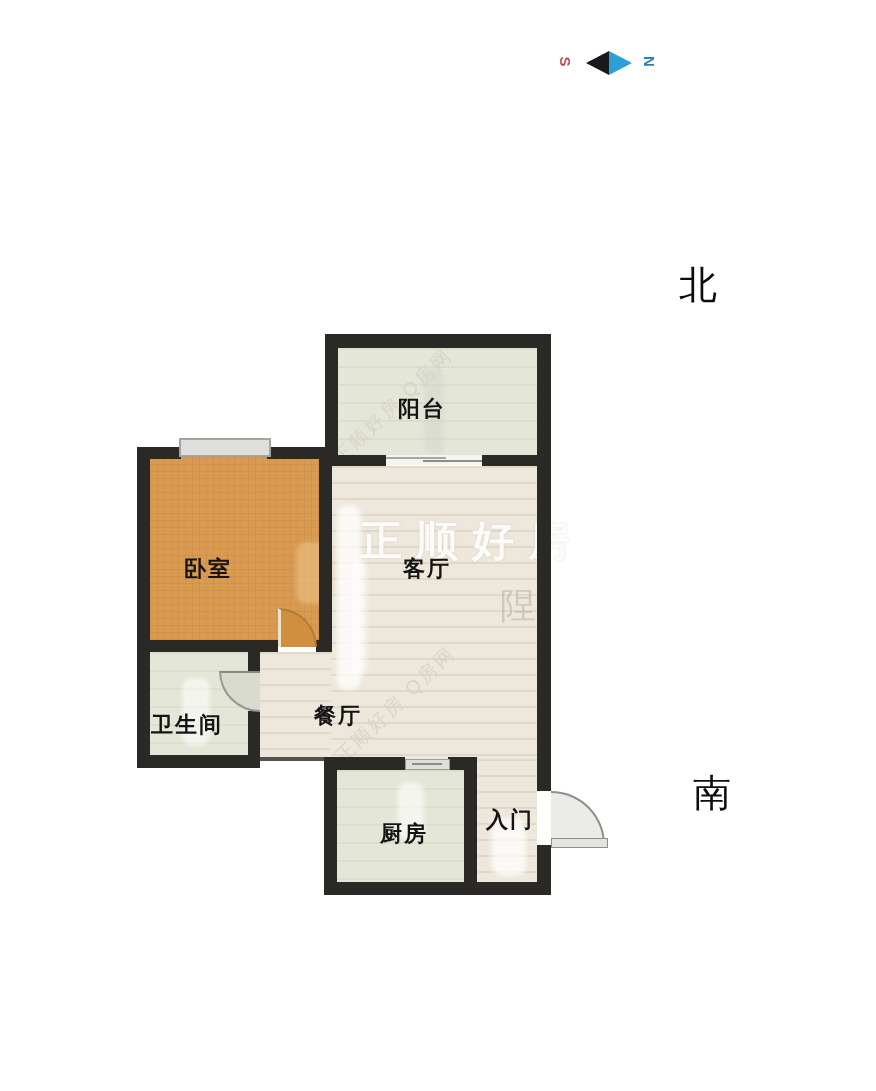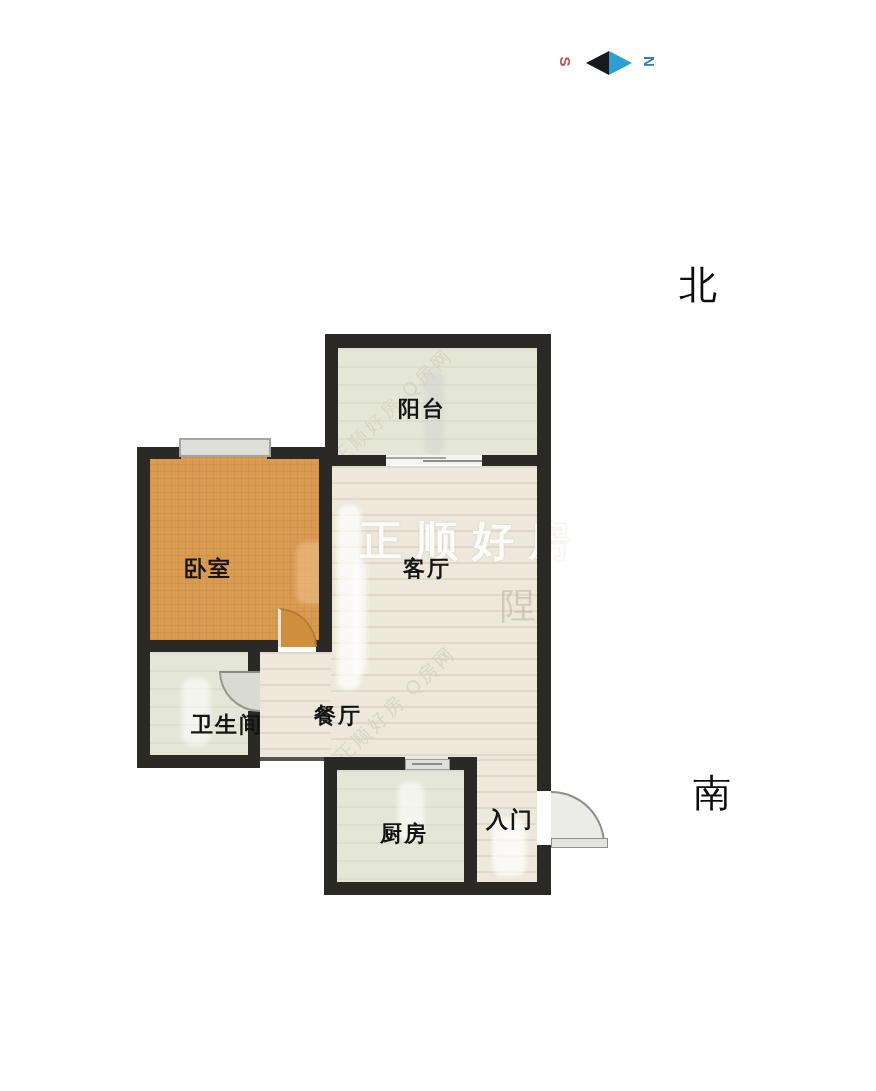--- a/index.html
+++ b/index.html
@@ -114,18 +114,18 @@
   </div>
 
   <div class="door door-bedroom" style="left:278px;top:608px;width:39px;height:39px;"></div>
   <div class="door door-bath" style="left:219px;top:671px;width:41px;height:41px;"></div>
   <div class="door door-entry" style="left:551px;top:791px;width:54px;height:54px;"></div>
   <div class="door-leaf-entry" style="left:551px;top:838px;width:55px;height:8px;"></div>
 
   <div class="label" style="left:398px;top:394px;">阳台</div>
   <div class="label" style="left:184px;top:554px;">卧室</div>
   <div class="label" style="left:403px;top:554px;">客厅</div>
-  <div class="label" style="left:151px;top:710px;padding-left:40px;">卫生间</div>
+  <div class="label" style="left:151px;top:710px;">卫生间</div>
   <div class="label" style="left:314px;top:701px;">餐厅</div>
   <div class="label" style="left:380px;top:819px;">厨房</div>
   <div class="label" style="left:486px;top:805px;">入门</div>
 
 </div>
 
 </body></html>

